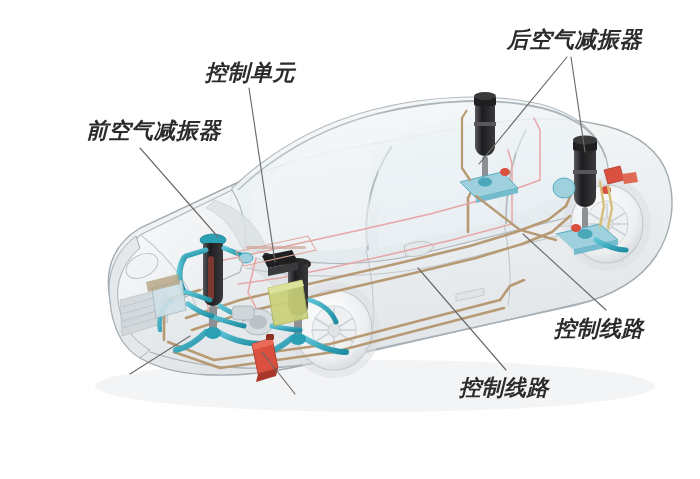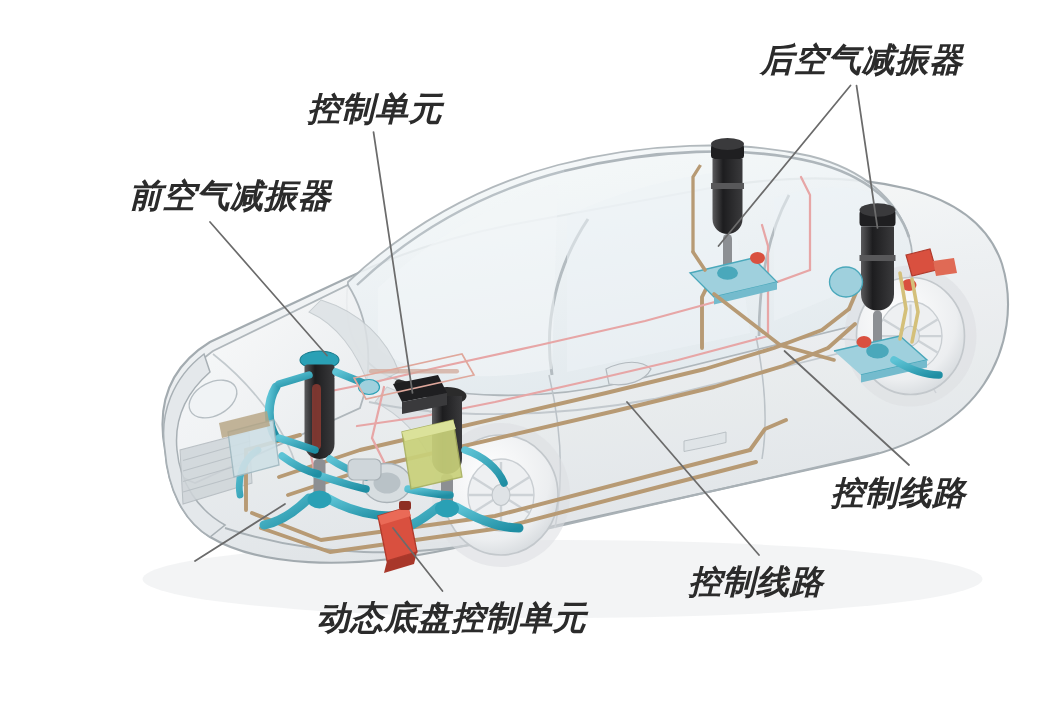--- a/index.html
+++ b/index.html
@@ -342,15 +342,14 @@
 
   <div class="label" id="lbl-control-unit">控制单元</div>
 
   <div class="label" id="lbl-rear-shock">后空气减振器</div>
 
   <div class="label" id="lbl-air-pipe">控制线路</div>
 
   <div class="label" id="lbl-control-line">控制线路</div>
 
 
-  <div class="label" id="lbl-chassis-ecu">动态底盘控制单元</div>
 
 </div>
 
 </body></html>

